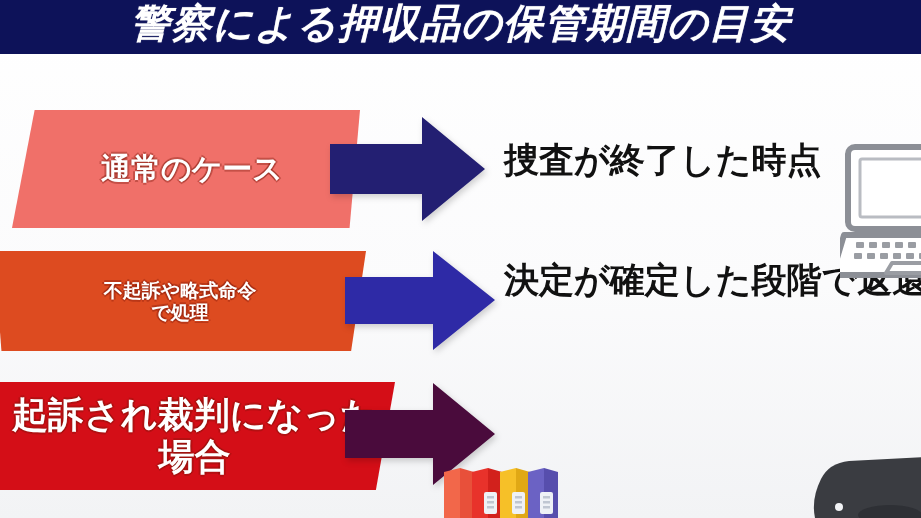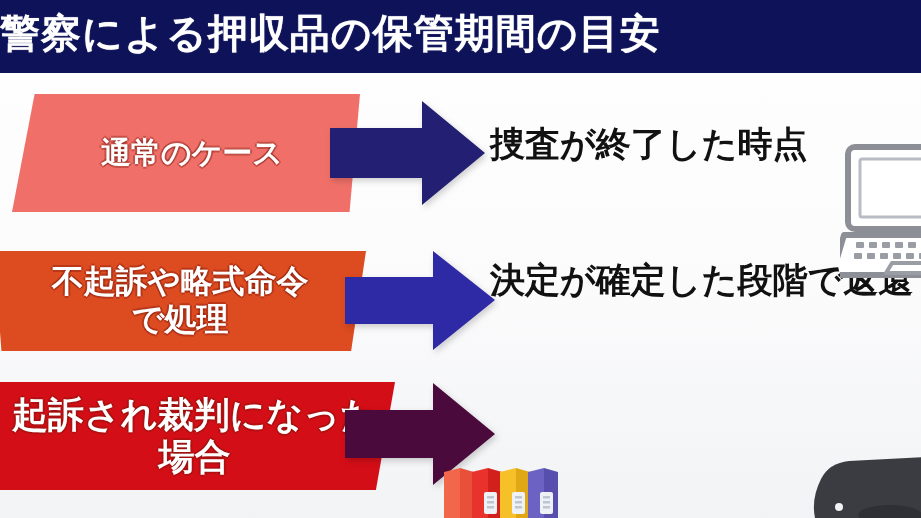--- a/index.html
+++ b/index.html
@@ -12,39 +12,40 @@
   #stage {
     position:relative;
     width:921px; height:518px;
     background:linear-gradient(180deg,#ffffff 0%,#fbfbfc 55%,#f2f3f5 100%);
     overflow:hidden;
   }
 
   
   #title-banner {
     position:absolute; left:0; top:0;
-    width:921px; height:73px;
+    width:921px; height:54px;
     background:#0d1259;
-    display:flex; align-items:center; justify-content:flex-start;
+    display:flex; align-items:center; justify-content:center;
     overflow:hidden;
+    font-style:italic;
   }
   #title-text {
     color:#ffffff;
     font-size:40px;
     font-weight:bold;
     letter-spacing:1px;
     line-height:62px;
     white-space:nowrap;
     transform:translateY(-4px);
     text-shadow:0 0 1px rgba(255,255,255,.6);
   }
 
   
   .row { position:absolute; left:0; width:921px; }
-  #row-1 { top:79px;  height:140px; }
+  #row-1 { top:95px;  height:140px; }
   #row-2 { top:243px; height:120px; }
   #row-3 { top:372px; height:125px; }
 
   
   .para-wrap { position:absolute; }
   .para {
     position:absolute; inset:0;
     display:flex; align-items:center; justify-content:center;
     filter:drop-shadow(3px 5px 5px rgba(0,0,0,.22));
   }
@@ -65,21 +66,21 @@
   
   #para-1-wrap { left:12px; top:15px; width:348px; height:118px; }
   #para-1 { background:#f07069;
      clip-path:polygon(6.5% 0%, 100% 0%, 97% 100%, 0% 100%); }
   #para-1 .para-label { font-size:30px; transform:translateX(6px); }
 
   
   #para-2-wrap { left:-6px; top:8px; width:372px; height:100px; }
   #para-2 { background:#dd4b20;
      clip-path:polygon(0% 0%, 100% 0%, 96% 100%, 2% 100%); }
-  #para-2 .para-label { font-size:32px; }
+  #para-2 .para-label { font-size:19px; }
 
   
   #para-3-wrap { left:-30px; top:10px; width:425px; height:108px; }
   #para-3 { background:#d40e17;
      clip-path:polygon(0% 0%, 100% 0%, 95.5% 100%, 0% 100%); }
   #para-3 .para-label { font-size:36px; transform:translateX(12px); }
 
   
   .arrow { position:absolute; }
   .arrow svg { display:block; width:100%; height:100%;
@@ -89,20 +90,21 @@
   #arrow-3 { left:345px; top:8px;   width:150px; height:108px; }
 
   
   .result {
     position:absolute;
     color:#111111;
     font-weight:bold;
     font-size:35px;
     white-space:nowrap;
     line-height:1;
+    margin-left:14px;
   }
   #result-1 { left:490px; top:48px; }
   #result-2 { left:490px; top:20px; }
   #result-3 { left:492px; top:35px; }
 
   
   #laptop-illustration {
     position:absolute; left:840px; top:143px;
     width:130px; height:140px;
   }

